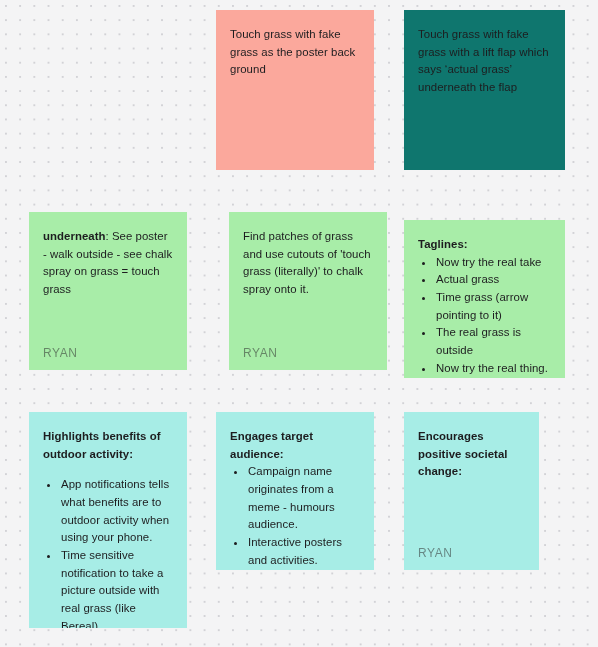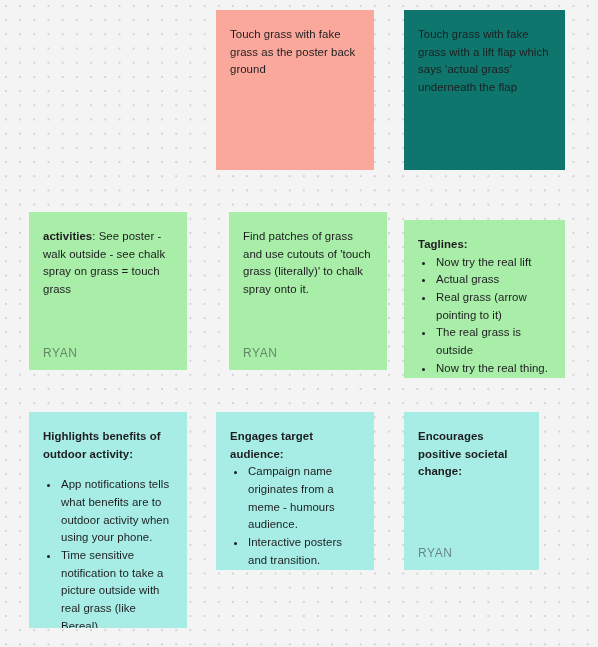--- a/index.html
+++ b/index.html
@@ -87,58 +87,58 @@
       <div class="note-author"></div>
     </div>
     <div class="note" style="left: 404px; top: 10px; width: 161px; height: 160px; background-color: #0f766e;">
       <div class="note-body">
         <p><span>Touch grass with fake grass with a lift flap which says ‘actual grass’ underneath the flap</span></p>
       </div>
       <div class="note-author"></div>
     </div>
     <div class="note" style="left: 29px; top: 212px; width: 158px; height: 158px; background-color: rgb(168, 237, 168);">
       <div class="note-body">
-        <p><span class="hdr">activities</span><span>: See poster - walk outside - see chalk spray on grass = touch grass</span></p>
+        <p><span class="hdr">underneath</span><span>: See poster - walk outside - see chalk spray on grass = touch grass</span></p>
       </div>
       <div class="note-author">RYAN</div>
     </div>
     <div class="note" style="left: 216px; top: 212px; width: 158px; height: 158px; background-color: rgb(168, 237, 168); margin-left: 13px;">
       <div class="note-body">
         <p><span>Find patches of grass and use cutouts of 'touch grass (literally)' to chalk spray onto it.</span></p>
       </div>
       <div class="note-author">RYAN</div>
     </div>
     <div class="note" style="left: 404px; top: 220px; width: 161px; height: 158px; background-color: rgb(168, 237, 168);">
       <div class="note-body">
         <p><span class="hdr">Taglines:</span></p>
         <ul>
-          <li>Now try the real lift</li>
+          <li>Now try the real take</li>
           <li>Actual grass</li>
-          <li>Real grass (arrow pointing to it)</li>
+          <li>Time grass (arrow pointing to it)</li>
           <li>The real grass is outside</li>
           <li>Now try the real thing.</li>
         </ul>
       </div>
     </div>
     <div class="note" style="left: 29px; top: 412px; width: 158px; height: 216px; background-color: rgb(167, 237, 230);">
       <div class="note-body">
         <p><span class="hdr">Highlights benefits of outdoor activity:</span></p>
         <div class="spacer"></div>
         <ul>
           <li>App notifications tells what benefits are to outdoor activity when using your phone.</li>
           <li>Time sensitive notification to take a picture outside with real grass (like Bereal)</li>
         </ul>
       </div>
     </div>
     <div class="note" style="left: 216px; top: 412px; width: 158px; height: 158px; background-color: rgb(167, 237, 230);">
       <div class="note-body">
         <p><span class="hdr">Engages target audience:</span></p>
         <ul>
           <li>Campaign name originates from a meme - humours audience.</li>
-          <li>Interactive posters and transition.</li>
+          <li>Interactive posters and activities.</li>
         </ul>
       </div>
     </div>
     <div class="note" style="left: 404px; top: 412px; width: 135px; height: 158px; background-color: rgb(167, 237, 230);">
       <div class="note-body">
         <p><span class="hdr">Encourages positive societal change:</span></p>
       </div>
       <div class="note-author">RYAN</div>
     </div>
   </div>

